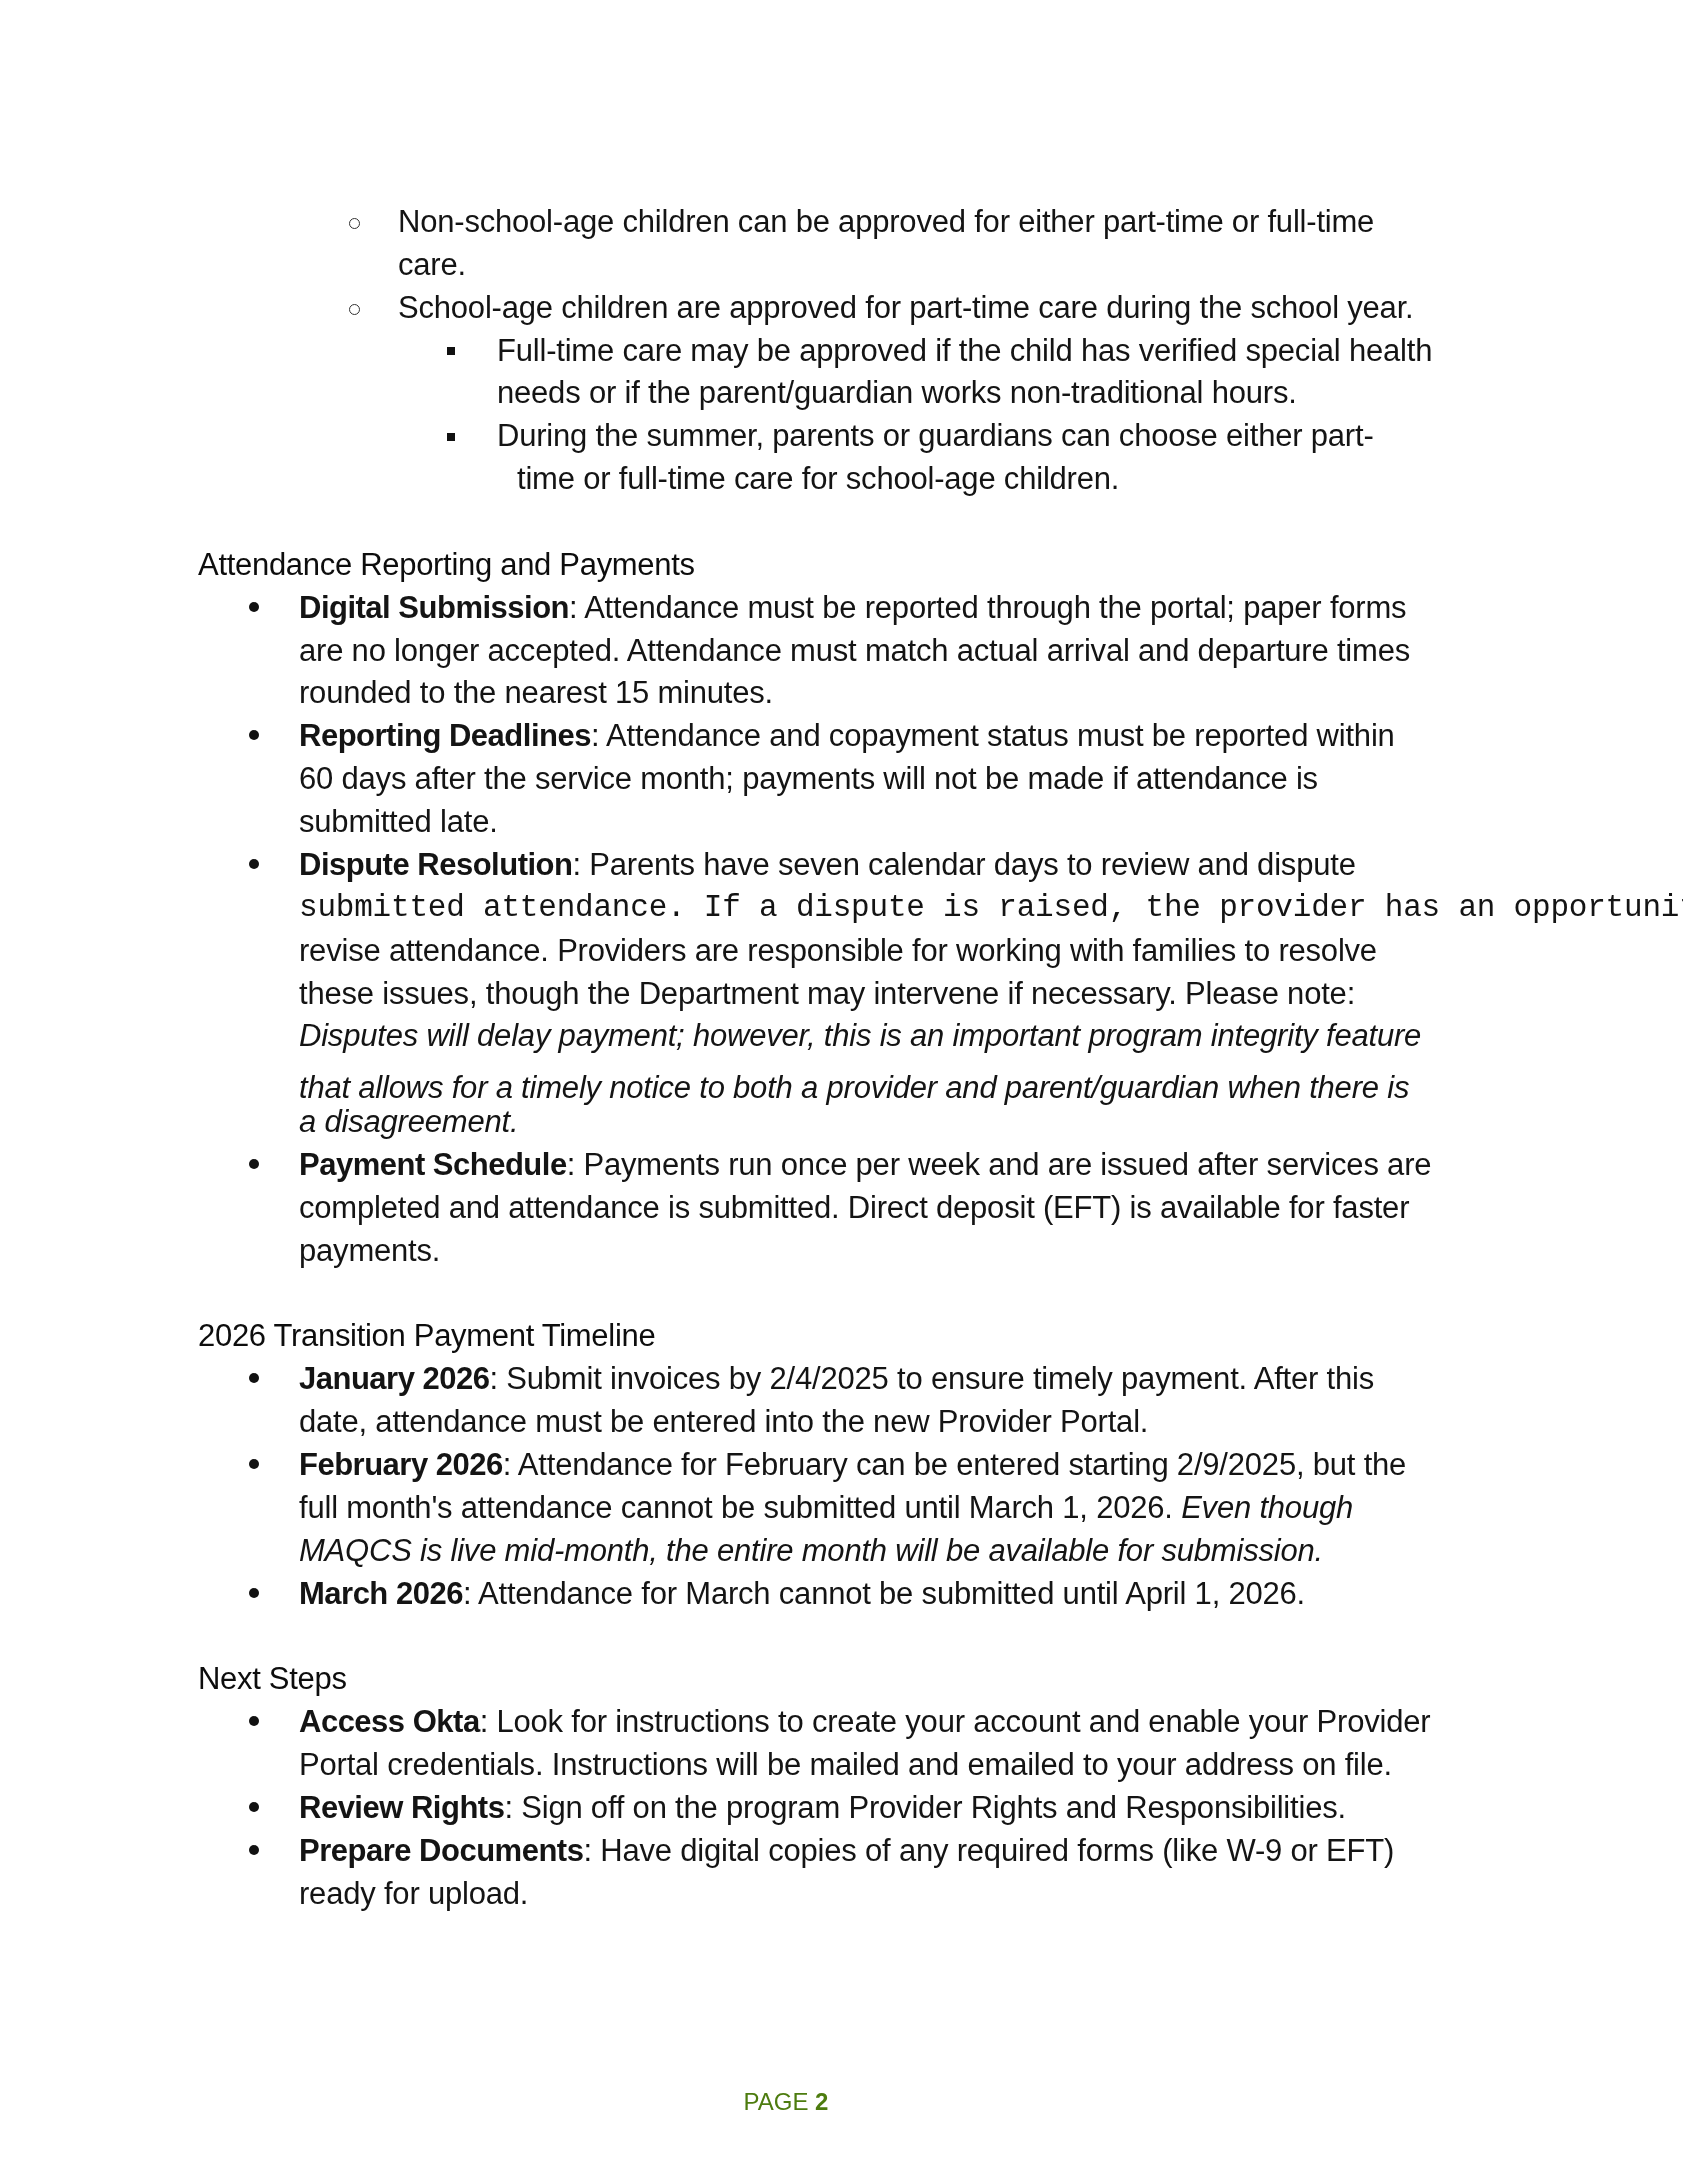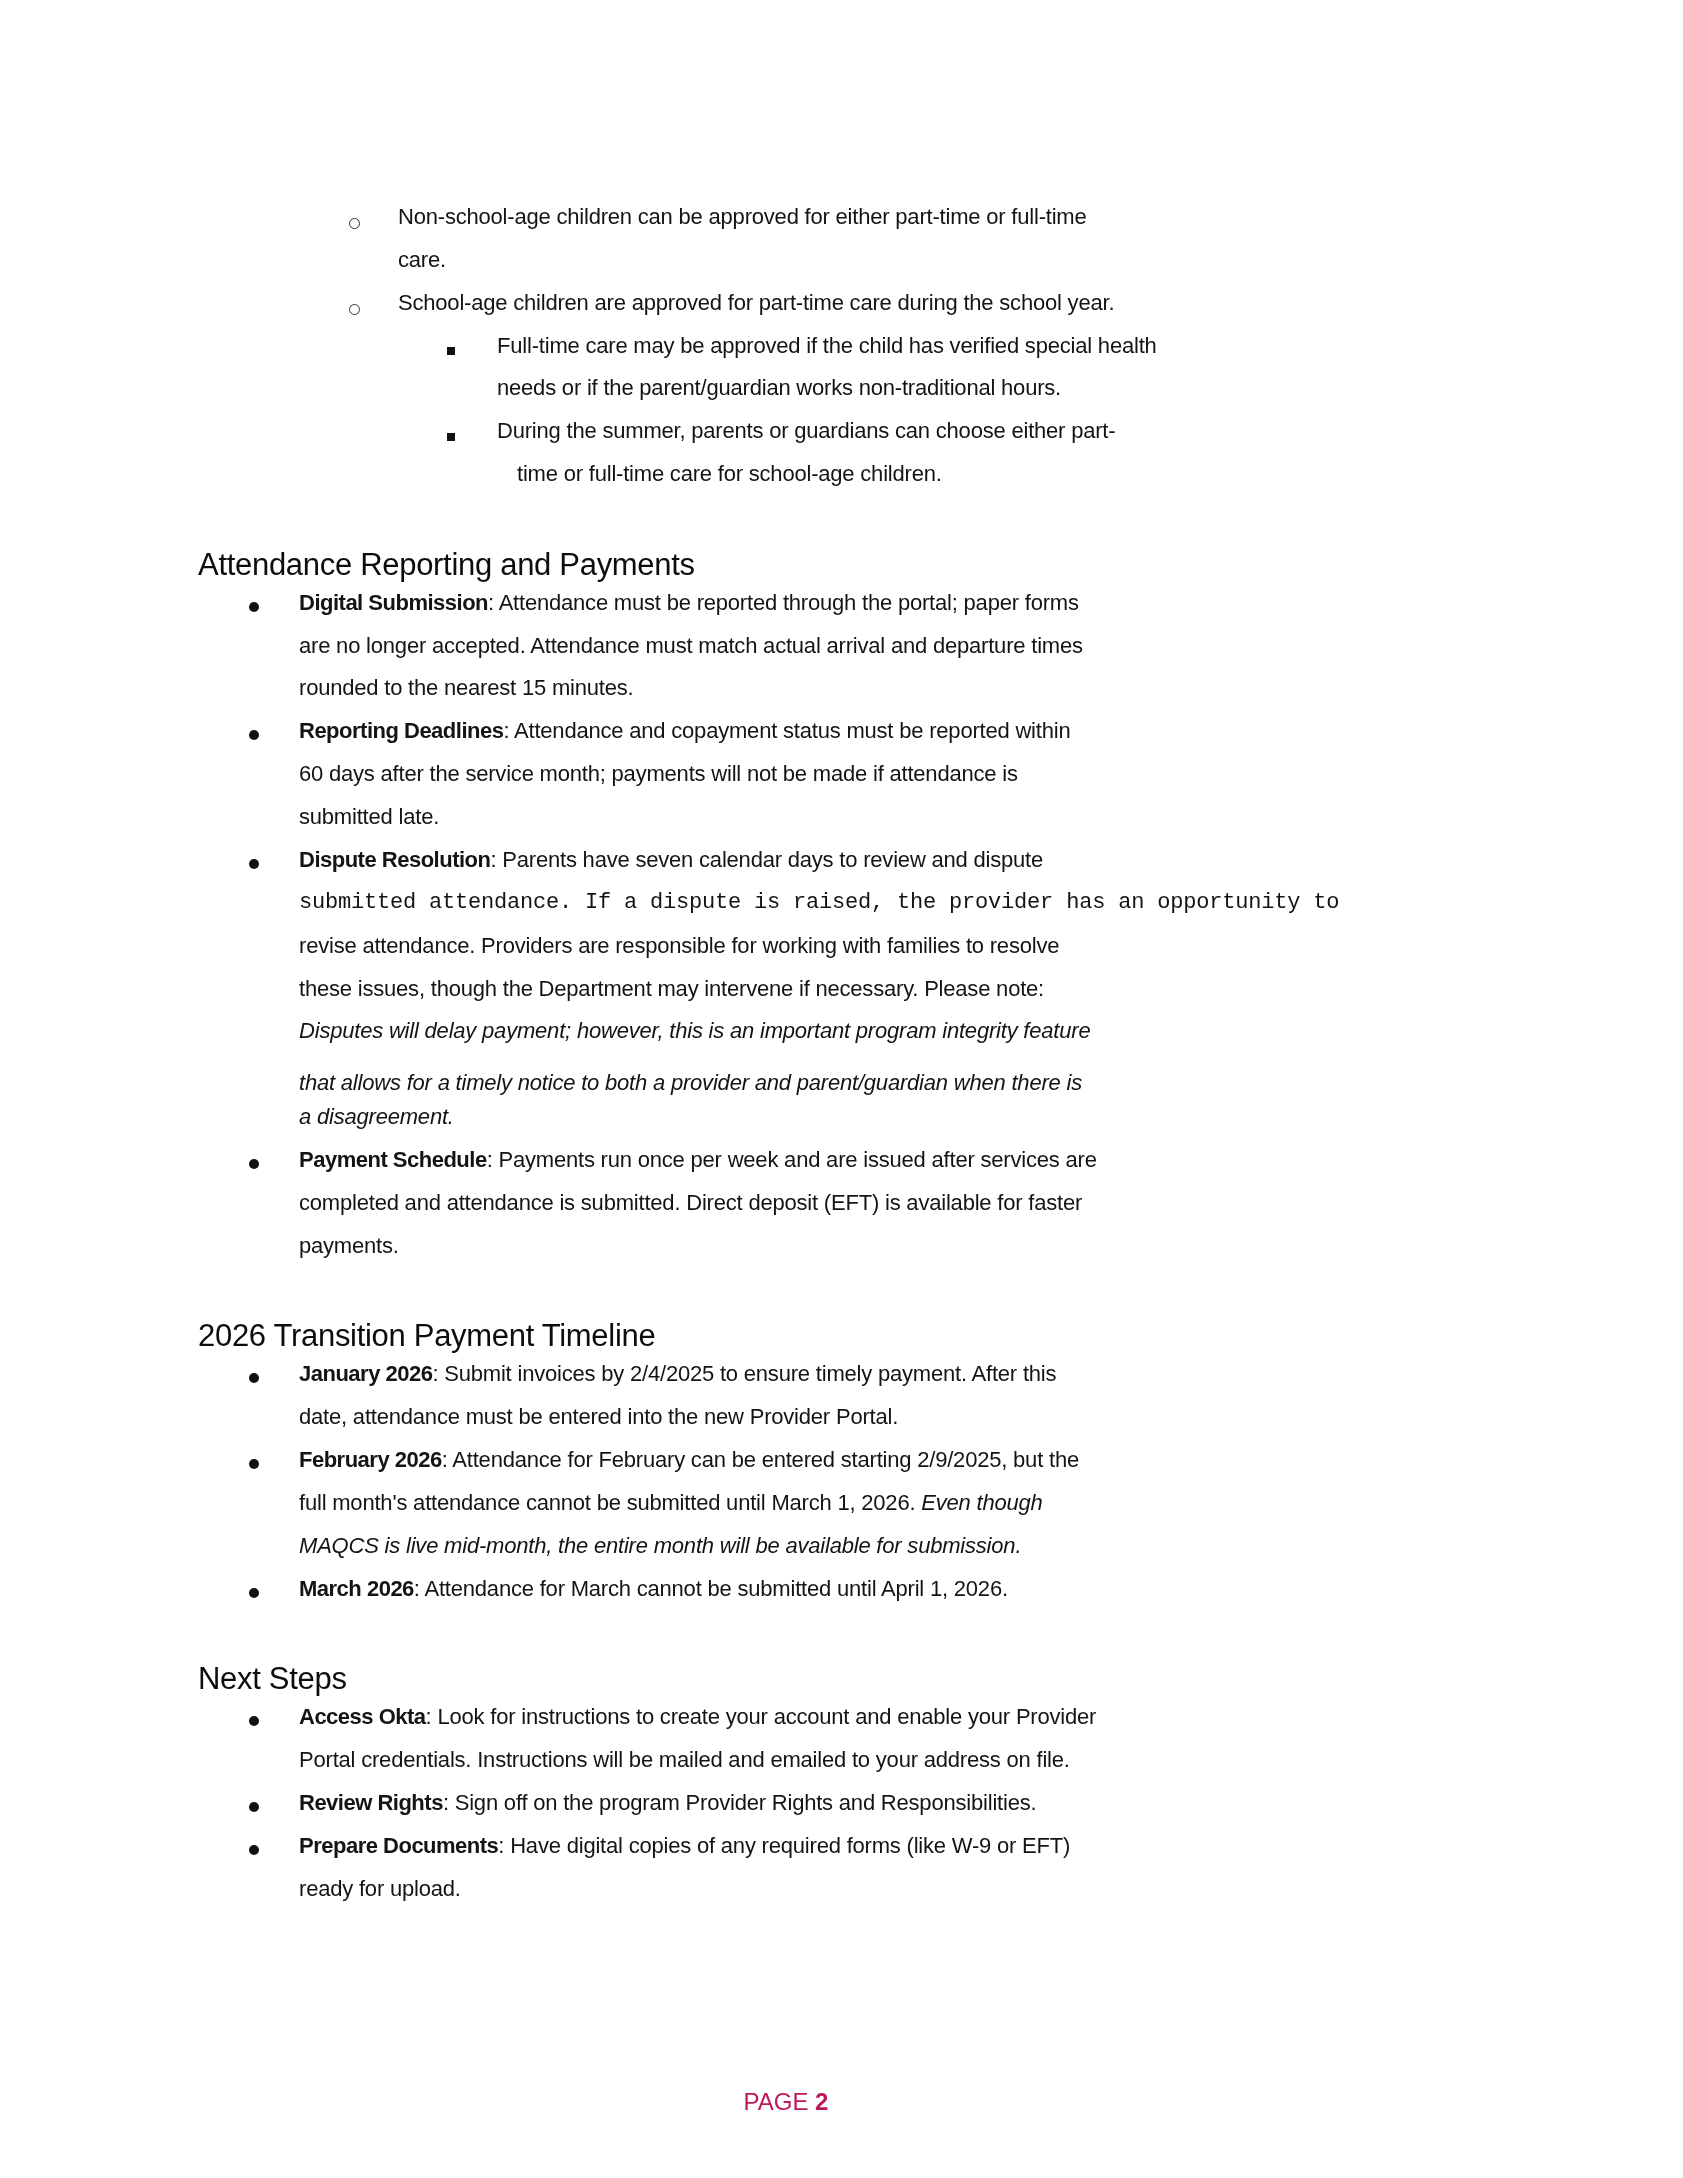--- a/index.html
+++ b/index.html
@@ -1,28 +1,28 @@
 <!DOCTYPE html>
 <html><head>
 <meta charset="utf-8">
 <style>
   html, body { margin: 0; padding: 0; background: #ffffff; }
   body { width: 1683px; height: 2178px; position: relative; overflow: hidden;
          font-family: "Liberation Sans", sans-serif; color: #141414; }
-  .line { position: absolute; white-space: nowrap; font-size: 22px; line-height: 1;
+  .line { position: absolute; white-space: nowrap; font-size: 31px; line-height: 1;
           letter-spacing: -0.2px; }
   .heading { position: absolute; white-space: nowrap; font-size: 31px; line-height: 1;
              left: 198px; font-weight: 500; color: #0d0d0d; letter-spacing: -0.3px; }
   .lbl { font-weight: bold; letter-spacing: -0.5px; }
   .it { font-style: italic; }
   .b1 { position: absolute; width: 10px; height: 10px; border-radius: 50%; background: #111; left: 249px; }
   .b2 { position: absolute; width: 11px; height: 11px; border-radius: 50%; border: 1.3px solid #333; box-sizing: border-box; left: 349px; }
   .b3 { position: absolute; width: 8px; height: 8px; background: #111; left: 447px; }
   .footer { position: absolute; left: 0; width: 1572px; text-align: center; top: 2090px;
-            font-size: 24px; color: #be185d; line-height: 1; }
+            font-size: 24px; color: #4d7c0f; line-height: 1; }
   .footer .num { font-weight: bold; }
 </style>
 </head>
 <body>
 
 <div id="doc">
     <span class="b2" style="top: 218px;"></span>
     <div class="line" style="left: 398px; top: 206px;">Non-school-age children can be approved for either part-time or full-time</div>
     <div class="line" style="left: 398px; top: 249px;">care.</div>
     <span class="b2" style="top: 304px;"></span>

